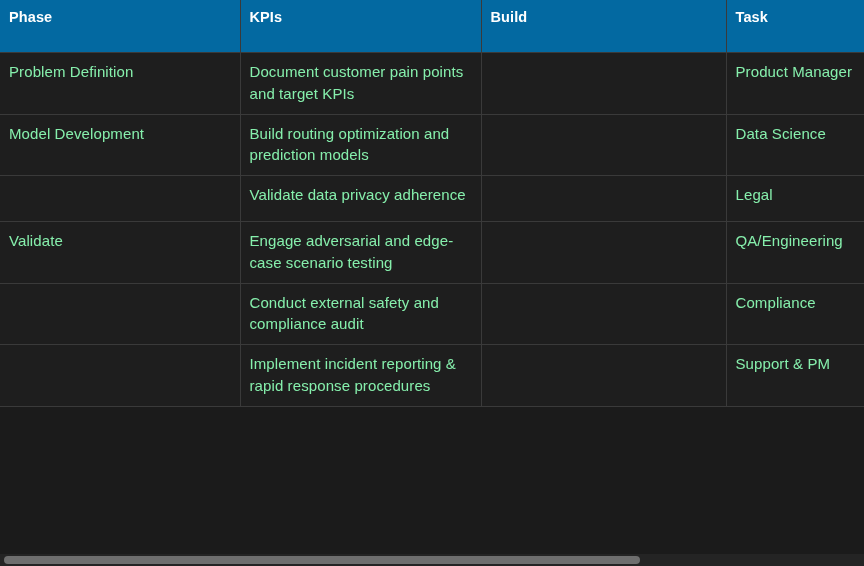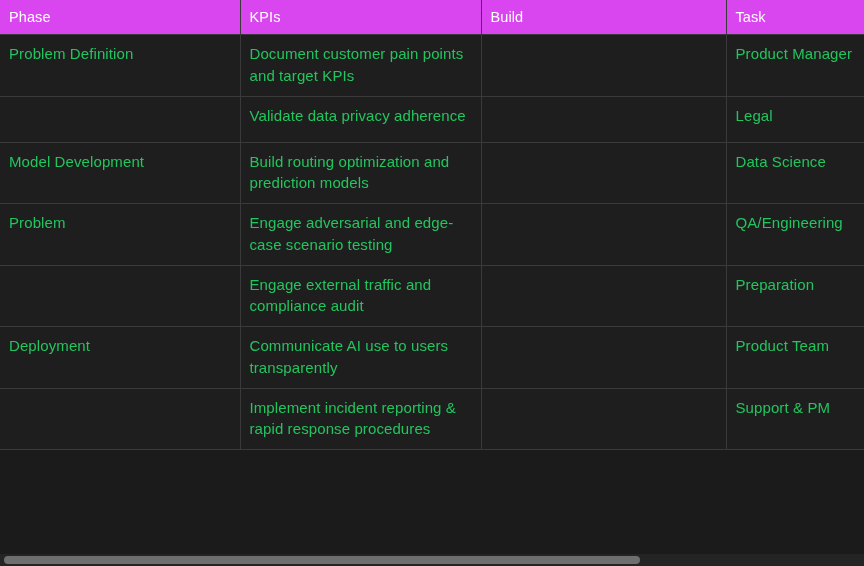--- a/index.html
+++ b/index.html
@@ -43,35 +43,35 @@
   table.grid col.c-status { width: 245px; }
   table.grid col.c-owner  { width: 138px; }
 
   table.grid th,
   table.grid td {
     border-bottom: 1px solid #3a3a3a;
     border-right: 1px solid #3a3a3a;
     text-align: left;
     vertical-align: top;
     padding: 8px 9px 9px 9px;
-    color: #22c55e;
+    color: #86efac;
     font-size: 15px;
     line-height: 1.45;
     letter-spacing: 0.1px;
     word-wrap: break-word;
     overflow-wrap: break-word;
   }
 
   table.grid th {
-    background: #d946ef;
-    font-weight: normal;
+    background: #0369a1;
+    font-weight: bold;
     font-size: 14.5px;
     height: 34px;
     padding-top: 7px;
-    padding-bottom: 6px;
+    padding-bottom: 24px;
     color: #ffffff;
   }
 
   table.grid td {
     background: #1e1e1e;
   }
 
   table.grid tr td:last-child,
   table.grid tr th:last-child {
     border-right: none;
@@ -132,55 +132,49 @@
       <tbody>
 
         <tr data-h="56">
           <td>Problem Definition</td>
           <td>Document customer pain points and target KPIs</td>
           <td></td>
           <td>Product Manager</td>
         </tr>
 
 
+        <tr data-h="56">
+          <td>Model Development</td>
+          <td>Build routing optimization and prediction models</td>
+          <td></td>
+          <td>Data Science</td>
+        </tr>
+
         <tr data-h="46">
           <td></td>
           <td>Validate data privacy adherence</td>
           <td></td>
           <td>Legal</td>
         </tr>
 
-        <tr data-h="56">
-          <td>Model Development</td>
-          <td>Build routing optimization and prediction models</td>
-          <td></td>
-          <td>Data Science</td>
-        </tr>
-
 
         <tr data-h="56">
-          <td>Problem</td>
+          <td>Validate</td>
           <td>Engage adversarial and edge-case scenario testing</td>
           <td></td>
           <td>QA/Engineering</td>
         </tr>
 
         <tr data-h="56">
           <td></td>
-          <td>Engage external traffic and compliance audit</td>
+          <td>Conduct external safety and compliance audit</td>
           <td></td>
-          <td>Preparation</td>
+          <td>Compliance</td>
         </tr>
 
-        <tr data-h="56">
-          <td>Deployment</td>
-          <td>Communicate AI use to users transparently</td>
-          <td></td>
-          <td>Product Team</td>
-        </tr>
 
         <tr data-h="56">
           <td></td>
           <td>Implement incident reporting &amp; rapid response procedures</td>
           <td></td>
           <td>Support &amp; PM</td>
         </tr>
 
       </tbody>
     </table>

